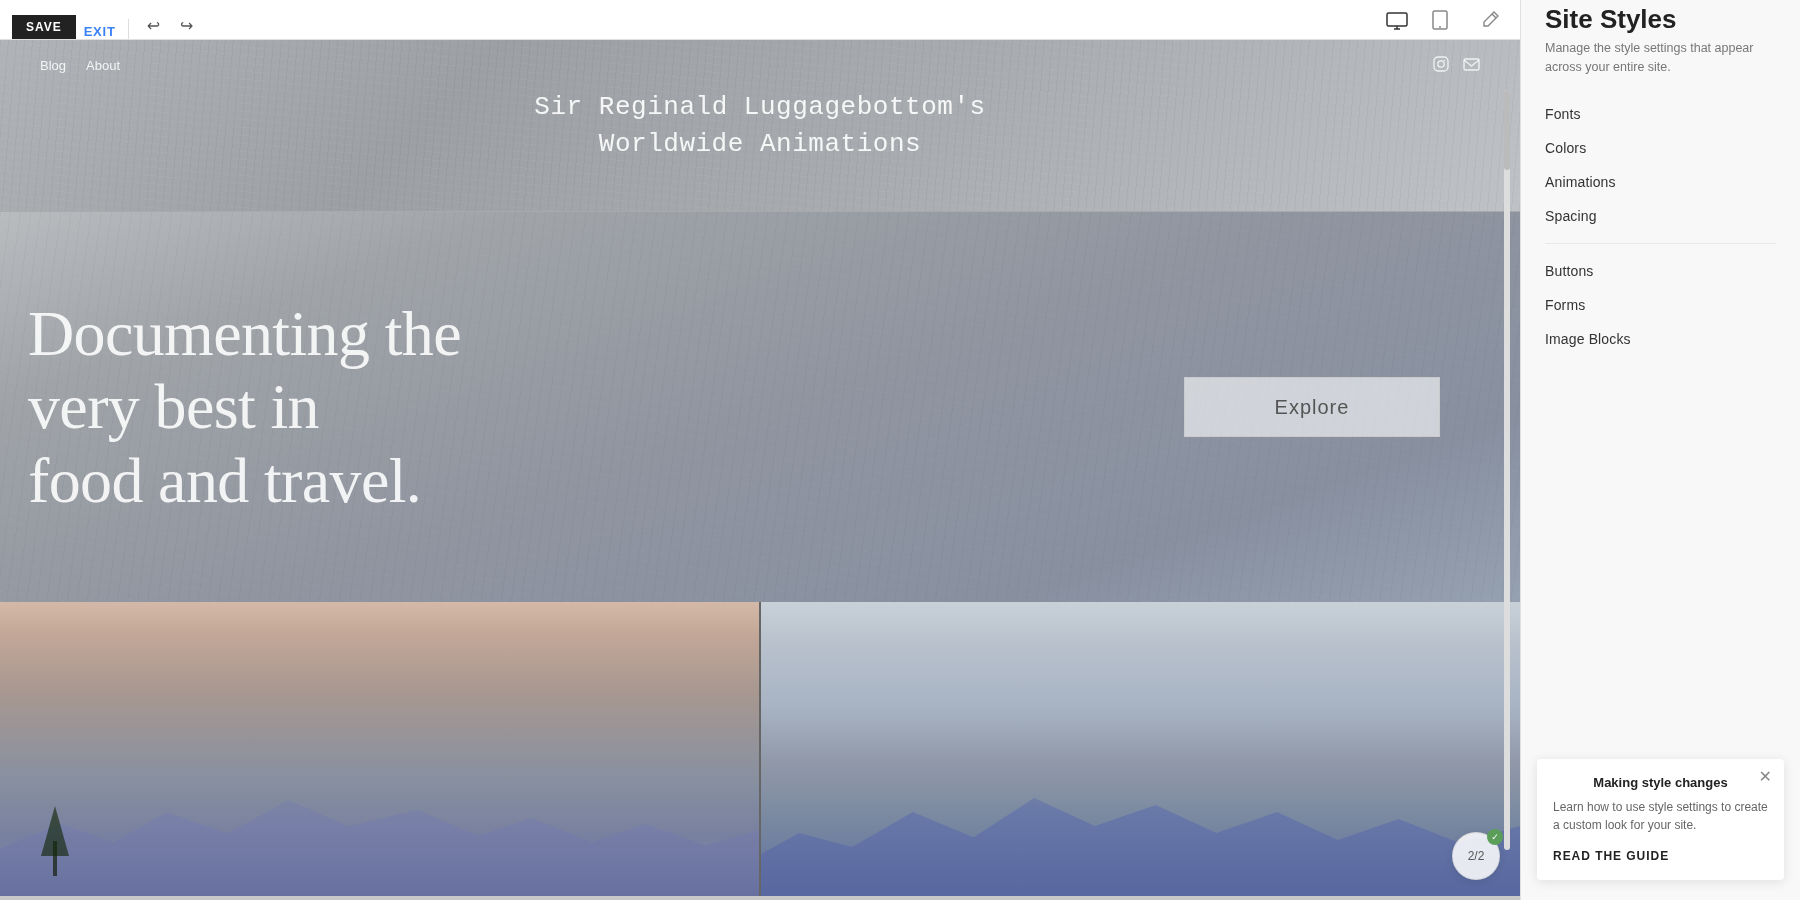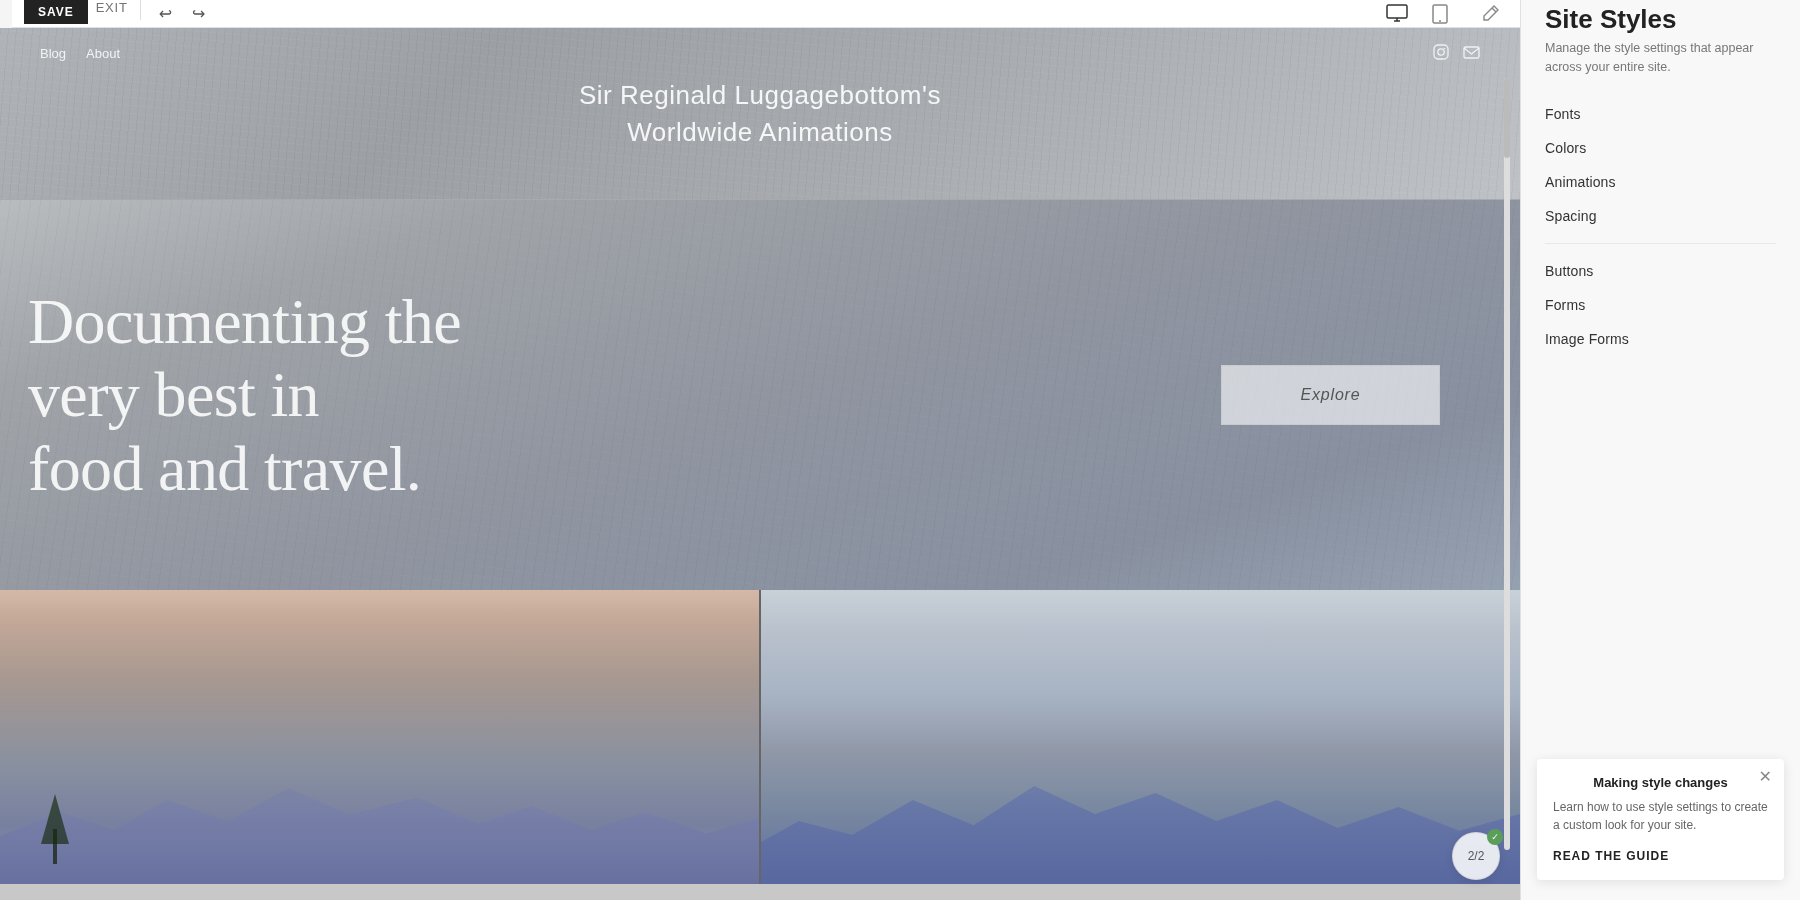--- a/index.html
+++ b/index.html
@@ -10,49 +10,48 @@
       flex: 1;
       display: flex;
       flex-direction: column;
       height: 900px;
       overflow: hidden;
     }
 
     
     #toolbar {
       display: flex;
-      align-items: flex-start;
+      align-items: flex-end;
       background: #fff;
       border-bottom: 1px solid #e0e0e0;
-      height: 28px;
+      height: 40px;
       padding: 0 12px;
       gap: 8px;
       z-index: 10;
       flex-shrink: 0;
-      margin-left: 12px;
     }
     #toolbar .save-btn {
       background: #222;
       color: #fff;
       border: none;
       padding: 5px 14px;
       font-size: 12px;
       font-weight: 600;
       letter-spacing: 0.08em;
       cursor: pointer;
       text-transform: uppercase;
     }
     #toolbar .exit-btn {
       background: none;
       border: none;
       font-size: 13px;
-      font-weight: 400;
+      font-weight: 700;
       letter-spacing: 0.06em;
       cursor: pointer;
-      color: #737373;
+      color: #3b82f6;
       text-transform: uppercase;
     }
     #toolbar .sep {
       width: 1px;
       height: 20px;
       background: #ddd;
       margin: 0 4px;
     }
     #toolbar .icon-btn {
       background: none;
@@ -161,21 +160,21 @@
       font-size: 15px;
     }
 
     #site-title {
       text-align: center;
       z-index: 1;
     }
 
     #site-title h1 {
       color: rgba(255,255,255,0.9);
-      font-family: Liberation Sans, sans-serif;
+      font-family: Liberation Mono, monospace;
       font-size: 26px;
       font-weight: 400;
       line-height: 1.4;
       letter-spacing: 0.02em;
     }
 
     
     #hero {
       background: linear-gradient(160deg, #b8bcbf 0%, #a0a4a8 20%, #9095a0 50%, #8890a0 80%, #95a0b0 100%);
       position: relative;
@@ -219,31 +218,30 @@
       color: rgba(255,255,255,0.88);
       line-height: 1.15;
       letter-spacing: -0.01em;
     }
 
     #explore-btn {
       position: absolute;
       right: 80px;
       top: 50%;
       transform: translateY(-50%);
-      width: 219px;
+      width: 256px;
       height: 60px;
       background: rgba(255,255,255,0.6);
       border: 1px solid rgba(200,200,200,0.8);
       cursor: pointer;
-      font-size: 16px;
+      font-size: 20px;
       font-weight: 400;
       color: #555;
       letter-spacing: 0.05em;
       z-index: 1;
-      font-style: italic;
     }
 
     
     #image-grid {
       display: flex;
       height: 294px;
       background: #888;
     }
 
     .grid-image {
@@ -621,21 +619,21 @@
   <div id="panel-nav">
     <button class="panel-nav-item">Fonts</button>
     <button class="panel-nav-item">Colors</button>
     <button class="panel-nav-item">Animations</button>
     <button class="panel-nav-item">Spacing</button>
 
     <div class="panel-divider"></div>
 
     <button class="panel-nav-item">Buttons</button>
     <button class="panel-nav-item">Forms</button>
-    <button class="panel-nav-item">Image Forms</button>
+    <button class="panel-nav-item">Image Blocks</button>
   </div>
 
   <div style="flex:1"></div>
 
   <div id="tooltip-card">
     <button id="tooltip-close">✕</button>
     <div id="tooltip-title">Making style changes</div>
     <div id="tooltip-text">Learn how to use style settings to create a custom look for your site.</div>
     <button id="tooltip-link">READ THE GUIDE</button>
   </div>

